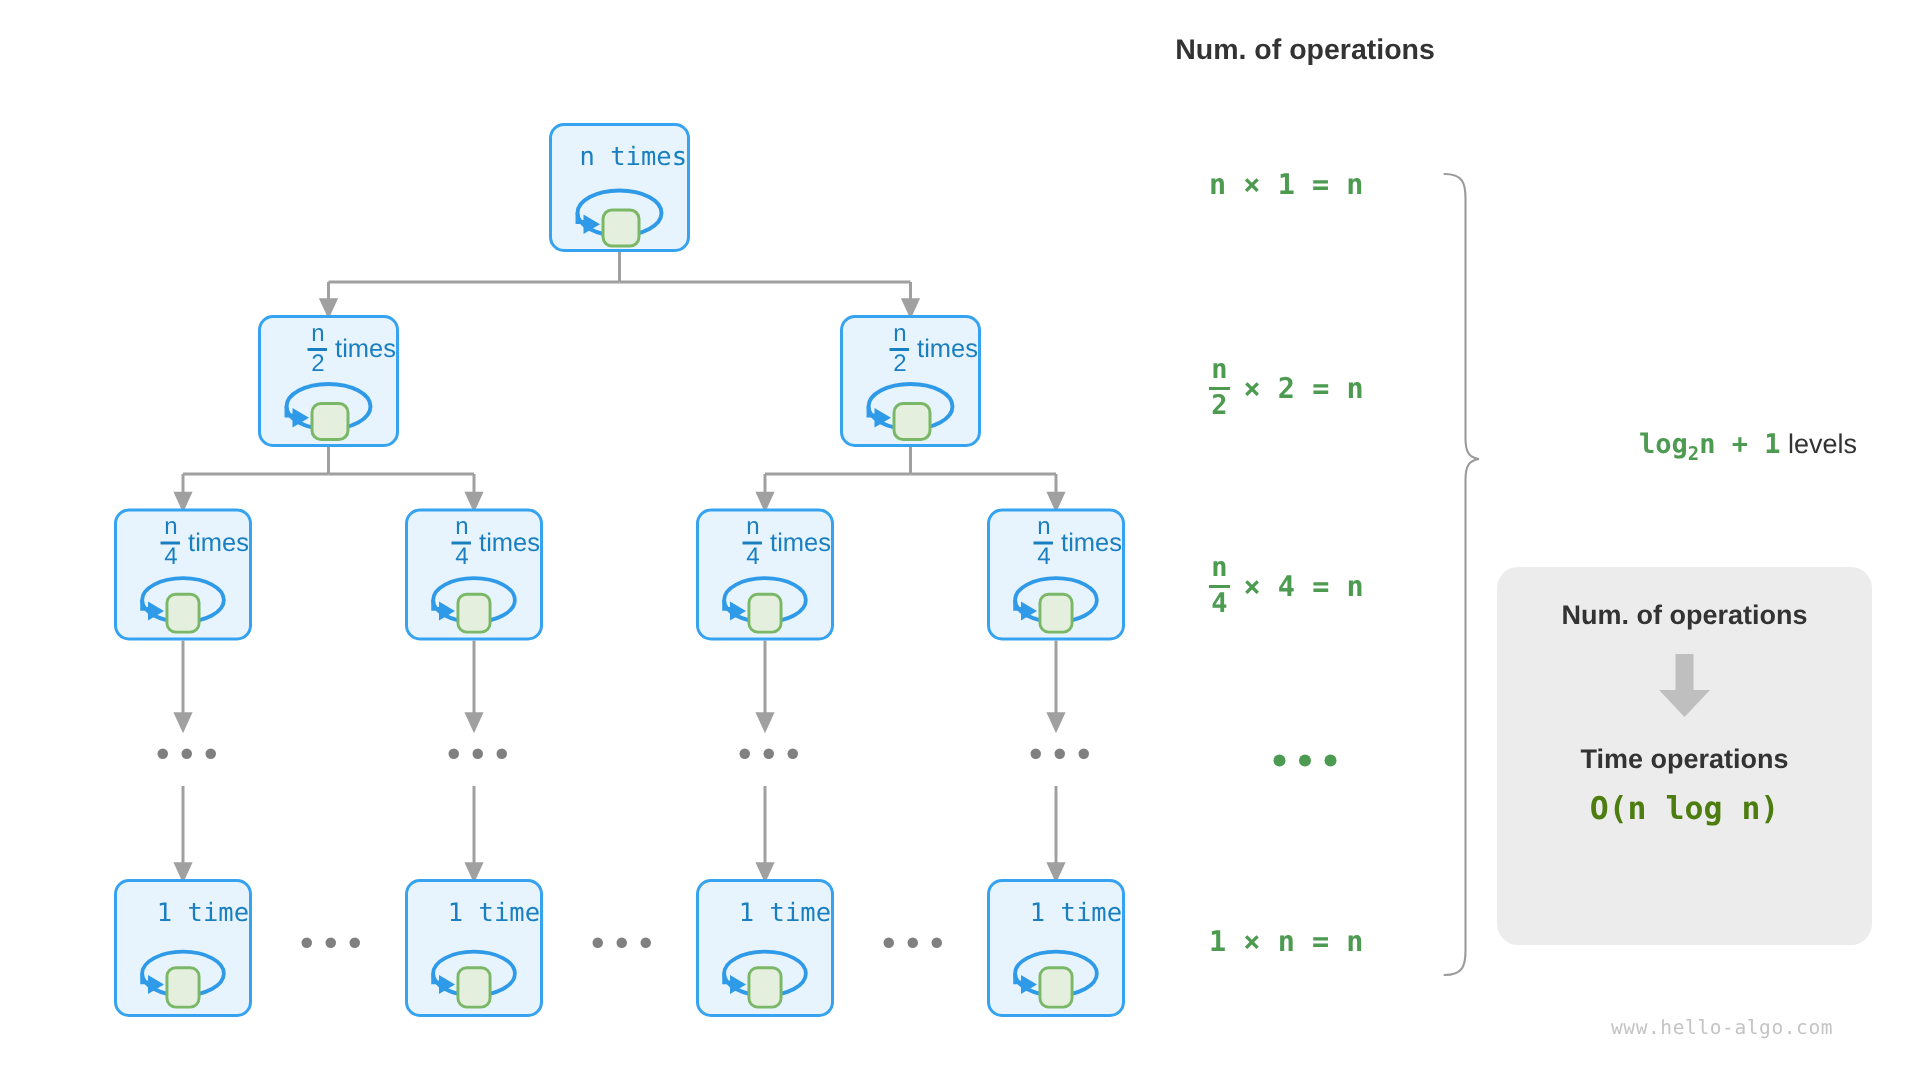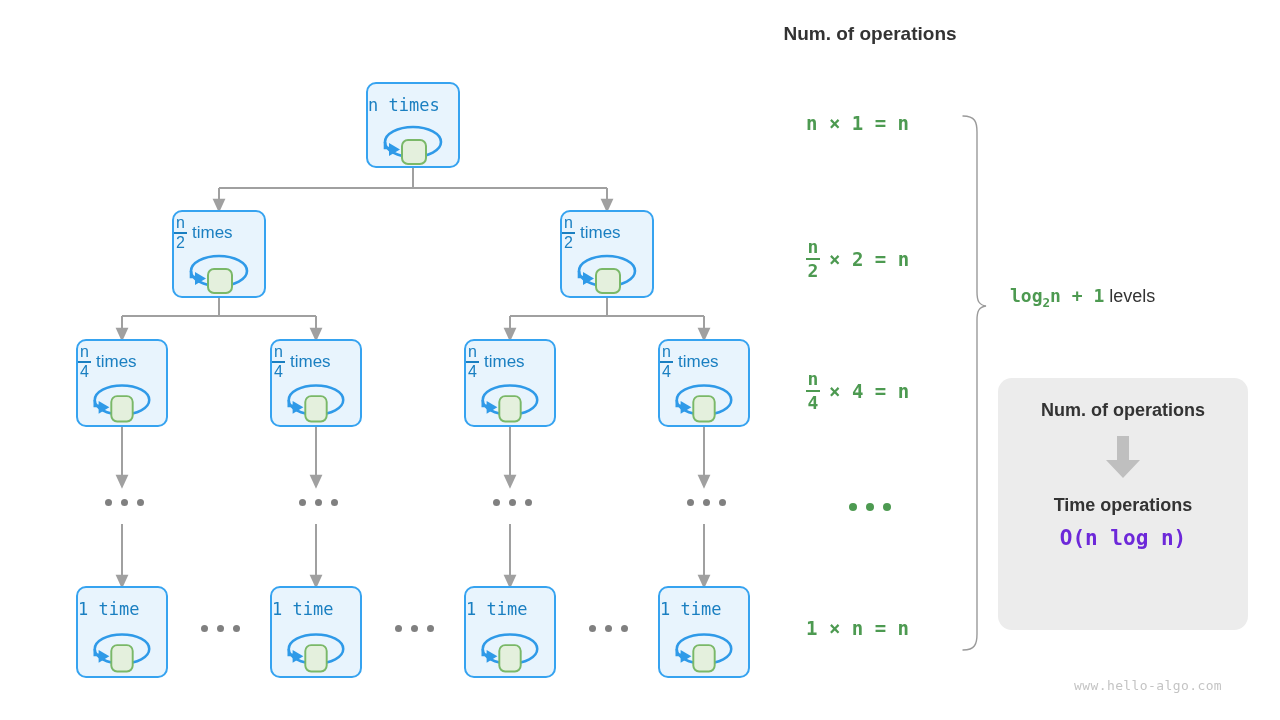--- a/index.html
+++ b/index.html
@@ -23,21 +23,21 @@
   }
   
   .node {
     position: absolute;
     box-sizing: border-box;
     background: #e8f4fd;
     border: 2px solid #36a3f0;
     border-radius: 10px;
     display: flex;
     flex-direction: column;
-    align-items: flex-start;
+    align-items: flex-end;
   }
   .node-label {
     margin-top: 7px;
     height: 28px;
     display: flex;
     align-items: center;
     justify-content: center;
     color: #1a7fc1;
     white-space: nowrap;
   }
@@ -137,21 +137,21 @@
     width: 14px; height: 2px;
     background: #4d9a51;
     margin: 2px 0;
   }
 
   .levels-note {
     position: absolute;
     left: 1010px;
     top: 283px;
     width: 228px;
-    text-align: left;
+    text-align: right;
     font-size: 18px;
     line-height: 1.45;
     color: #333333;
   }
   .levels-note .g {
     font-family: "DejaVu Sans Mono", "Liberation Mono", monospace;
     font-weight: bold;
     color: #4d9a51;
   }
   .levels-note .g sub { font-size: 0.7em; }
@@ -191,21 +191,21 @@
     font-size: 18px;
     font-weight: bold;
     color: #333333;
     text-align: center;
   }
   .summary .bigO {
     margin-top: 10px;
     font-family: "DejaVu Sans Mono", "Liberation Mono", monospace;
     font-size: 21px;
     font-weight: bold;
-    color: #6d28d9;
+    color: #4d7c0f;
     text-align: center;
   }
 
   .watermark {
     position: absolute;
     left: 1074px;
     top: 678px;
     font-family: "DejaVu Sans Mono", "Liberation Mono", monospace;
     font-size: 13px;
     color: #c4c4c4;

